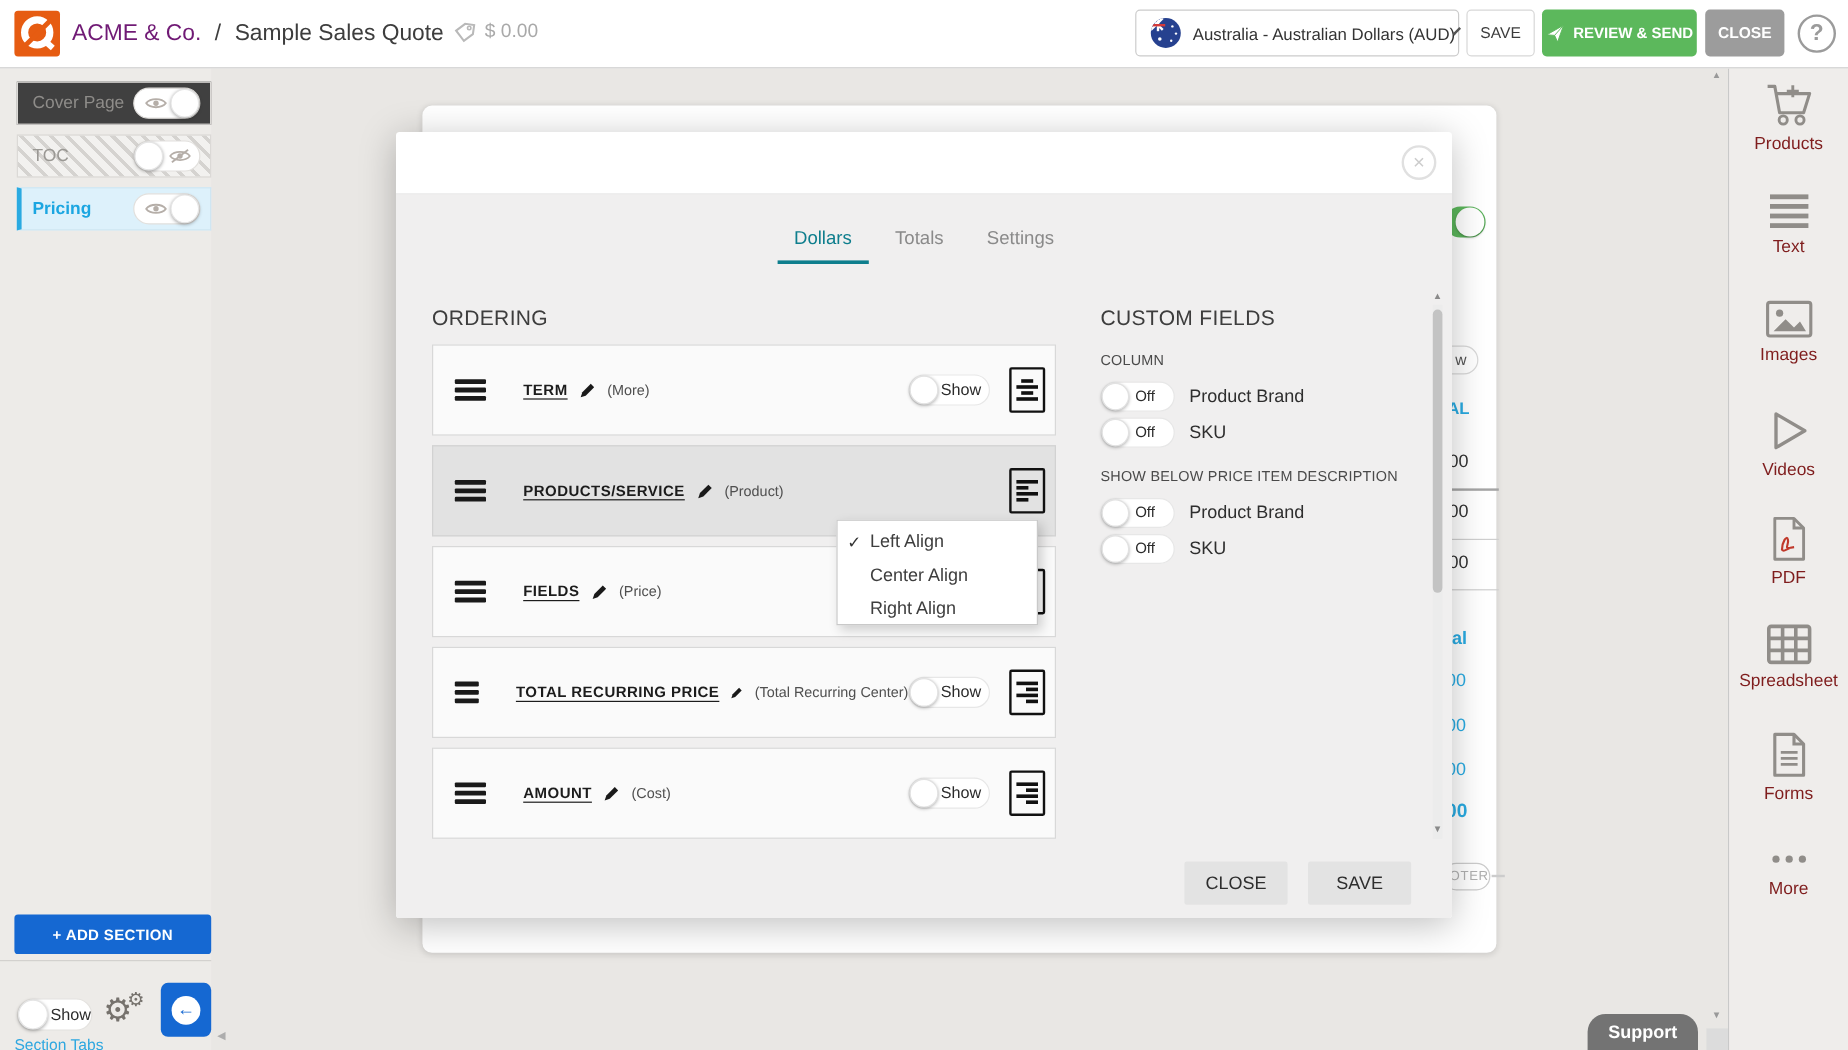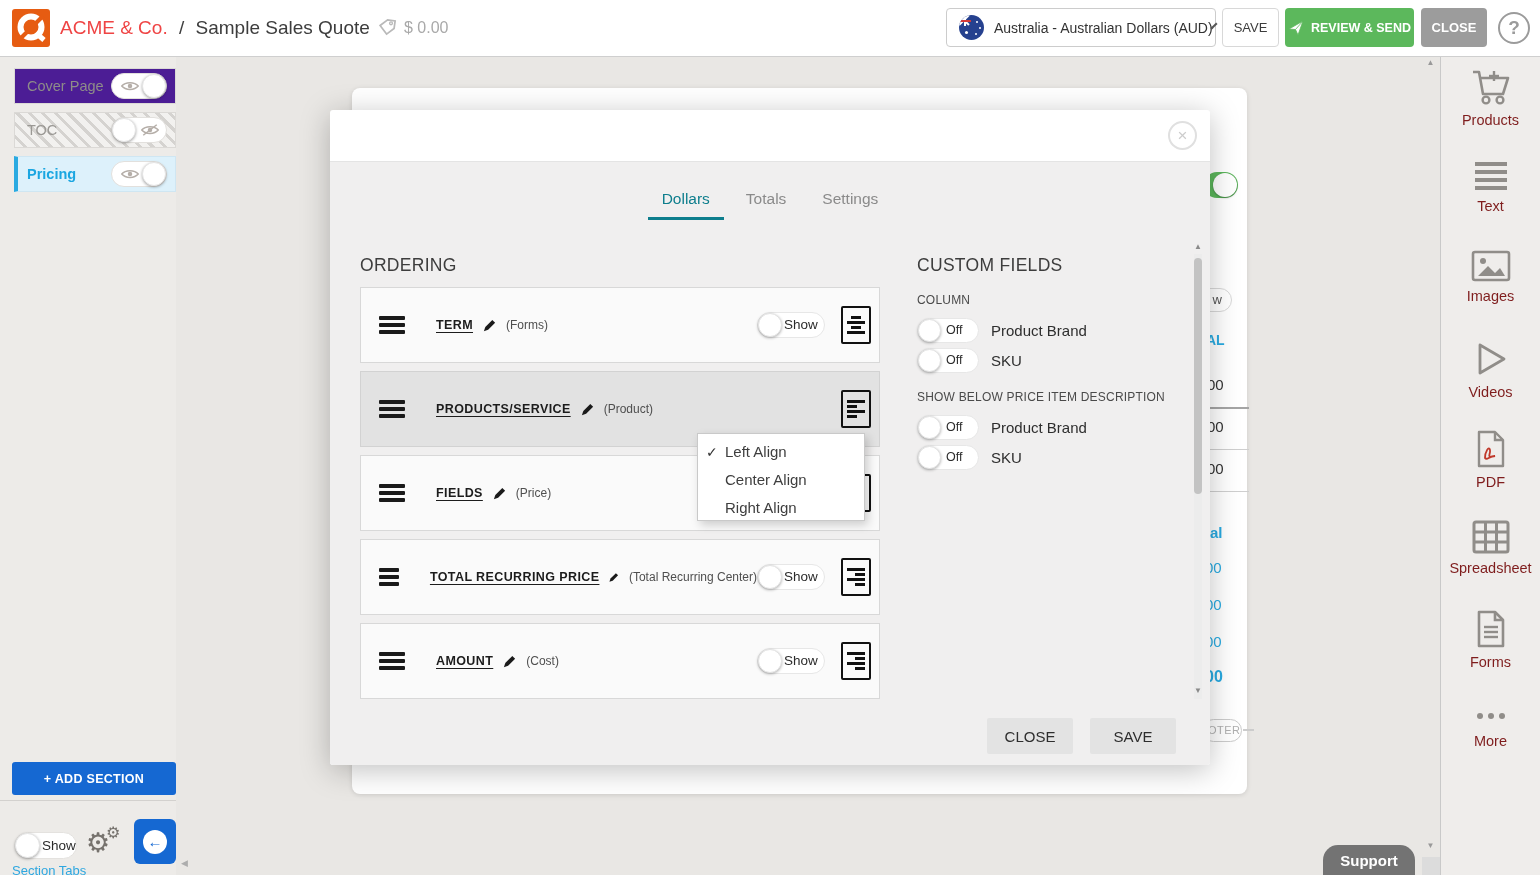--- a/index.html
+++ b/index.html
@@ -4,24 +4,24 @@
 <style>
   * { margin:0; padding:0; box-sizing:border-box; }
   html,body { width:1540px; height:875px; overflow:hidden; }
   body { font-family:"Liberation Sans","DejaVu Sans",sans-serif; background:#e9e7e4; }
   .app { position:relative; width:1540px; height:875px; }
 
   
   .topbar { position:absolute; left:0; top:0; width:1540px; height:57px; background:#fff; border-bottom:1px solid #cfcfcf; z-index:6; }
   .logo { position:absolute; left:12px; top:9px; width:38px; height:38px; background:#e65c12; border-radius:3px; }
   .doc-title { position:absolute; left:60px; top:0; height:56px; line-height:56px; font-size:19px; white-space:nowrap; }
-  .doc-title .company { color:#ef4444; }
+  .doc-title .company { color:#701a75; }
   .doc-title .sep { color:#3d3d3d; margin:0 6px; }
   .doc-title .name { color:#3d3d3d; }
-  .tag-wrap { position:absolute; left:378px; top:18px; display:flex; align-items:center; color:#a9a9a9; }
+  .tag-wrap { position:absolute; left:378px; top:18px; display:flex; color:#a9a9a9; }
   .tag-wrap .val { font-size:16px; margin-left:7px; color:#a9a9a9; }
   .currency { position:absolute; left:946px; top:8px; width:270px; height:39px; border:1px solid #ccc; border-radius:4px; background:#fff; display:flex; align-items:center; padding:0 12px; cursor:pointer; }
   .flag { width:25px; height:25px; border-radius:50%; background:#26418f; position:relative; overflow:hidden; flex:0 0 25px; }
   .flag i { position:absolute; background:#fff; }
   .flag .dj1 { width:14px; height:2px; transform:rotate(45deg); left:-2px; top:4px; }
   .flag .dj2 { width:14px; height:2px; transform:rotate(-45deg); left:-2px; top:4px; }
   .flag .cr1 { width:2px; height:11px; left:5px; top:0; }
   .flag .cr2 { width:12px; height:2px; left:0; top:5px; background:#d43a3a; }
   .flag .s1 { width:3px; height:3px; border-radius:50%; left:6px; top:16px; }
   .flag .s2 { width:2px; height:2px; border-radius:50%; left:17px; top:6px; }
@@ -29,21 +29,21 @@
   .flag .s4 { width:2px; height:2px; border-radius:50%; left:16px; top:18px; }
   .currency .lab { font-size:14px; color:#333; margin-left:10px; white-space:nowrap; }
   .chev { width:8px; height:8px; border-right:2px solid #555; border-bottom:2px solid #555; transform:rotate(45deg); margin-left:auto; margin-top:-4px; }
   .btn-save { position:absolute; left:1222px; top:8px; width:57px; height:39px; background:#fff; border:1px solid #d8d8d8; border-radius:4px; font-size:13px; color:#3c3c3c; cursor:pointer; }
   .btn-review { position:absolute; left:1285px; top:8px; width:129px; height:39px; background:#5cb85c; border:none; border-radius:4px; color:#fff; font-weight:bold; font-size:12.5px; cursor:pointer; display:flex; align-items:center; justify-content:center; gap:7px; }
   .btn-closetop { position:absolute; left:1421px; top:8px; width:66px; height:39px; background:#9c9c9c; border:none; border-radius:4px; color:#fff; font-weight:bold; font-size:13px; cursor:pointer; }
   .help { position:absolute; left:1498px; top:12px; width:32px; height:32px; border:2px solid #9b9b9b; border-radius:50%; color:#9b9b9b; font-size:19px; font-weight:bold; text-align:center; line-height:28px; cursor:pointer; background:#fff; }
 
   
   .sidebar { position:absolute; left:0; top:57px; width:176px; height:818px; background:#edebe8; z-index:4; }
-  .sec-item { position:absolute; left:14px; right:0; height:36px; background:#4c1d95; border:1px solid #dbd9d6; display:flex; align-items:center; cursor:pointer; }
+  .sec-item { position:absolute; left:14px; right:0; height:36px; background:#404040; border:1px solid #dbd9d6; display:flex; align-items:center; cursor:pointer; }
   .sec-item .lbl { font-size:14.5px; color:#8e8c89; margin-left:12px; }
   .sec-item.toc { background:repeating-linear-gradient(45deg,#f2f1ef 0 6px,#d5d3d0 6px 9px); }
   .sec-item.toc .lbl { color:#9a9894; }
   .sec-item.active { background:#ddf1fb; border-color:#cfe6f2; border-left:4px solid #2aaae1; }
   .sec-item.active .lbl { color:#1ba6e1; font-weight:bold; margin-left:9px; }
   .vis-toggle { position:absolute; right:8px; top:4px; width:56px; height:26px; background:#fff; border:1px solid #e2e0dd; border-radius:13px; cursor:pointer; }
   .vis-toggle .knob { position:absolute; top:0; width:24px; height:24px; border-radius:50%; background:#fff; border:1px solid #e5e5e5; box-shadow:0 1px 3px rgba(0,0,0,.35); }
   .vis-toggle.on .knob { right:0; }
   .vis-toggle.off .knob { left:0; }
   .vis-toggle .eye { position:absolute; top:5px; }
@@ -370,21 +370,21 @@
         <div class="orow">
           <span class="drag">
               <i></i>
               <i></i>
               <i></i>
             </span>
           <span class="olabel">TERM</span>
           <svg class="pencil" width="15" height="15" viewBox="0 0 16 16">
             <path d="M2 14 L3.5 9.5 L11 2 L14 5 L6.5 12.5 Z" fill="#1a1a1a"></path>
           </svg>
-          <span class="ohint">(Forms)</span>
+          <span class="ohint">(More)</span>
           <span class="show-pill">
             <span class="knob"></span>
             <span class="txt">Show</span>
           </span>
           <span class="align-btn">
             <span class="abars center">
                 <i class="short"></i>
                 <i class="full"></i>
                 <i class="short"></i>
                 <i class="full"></i>

